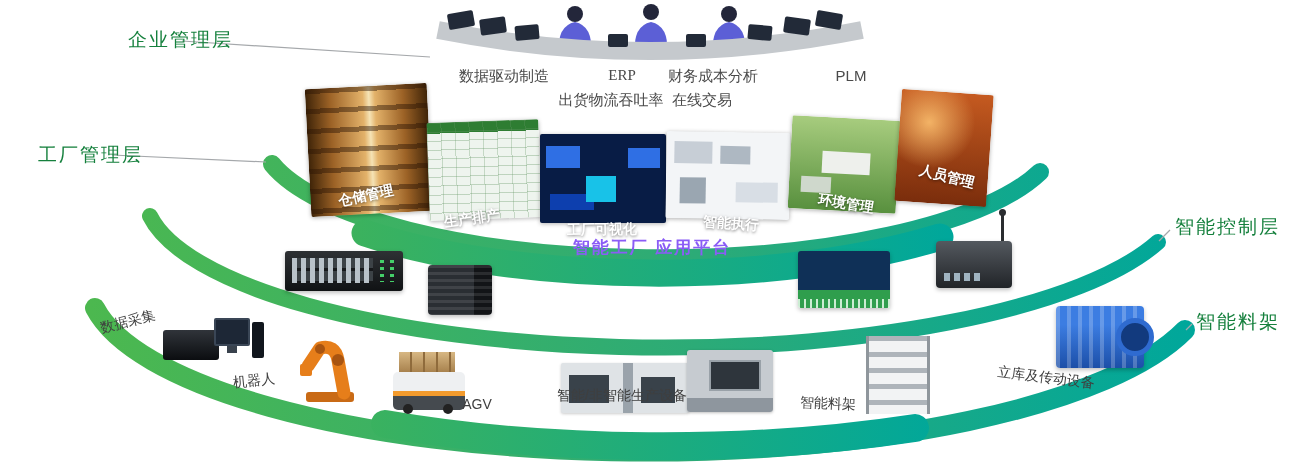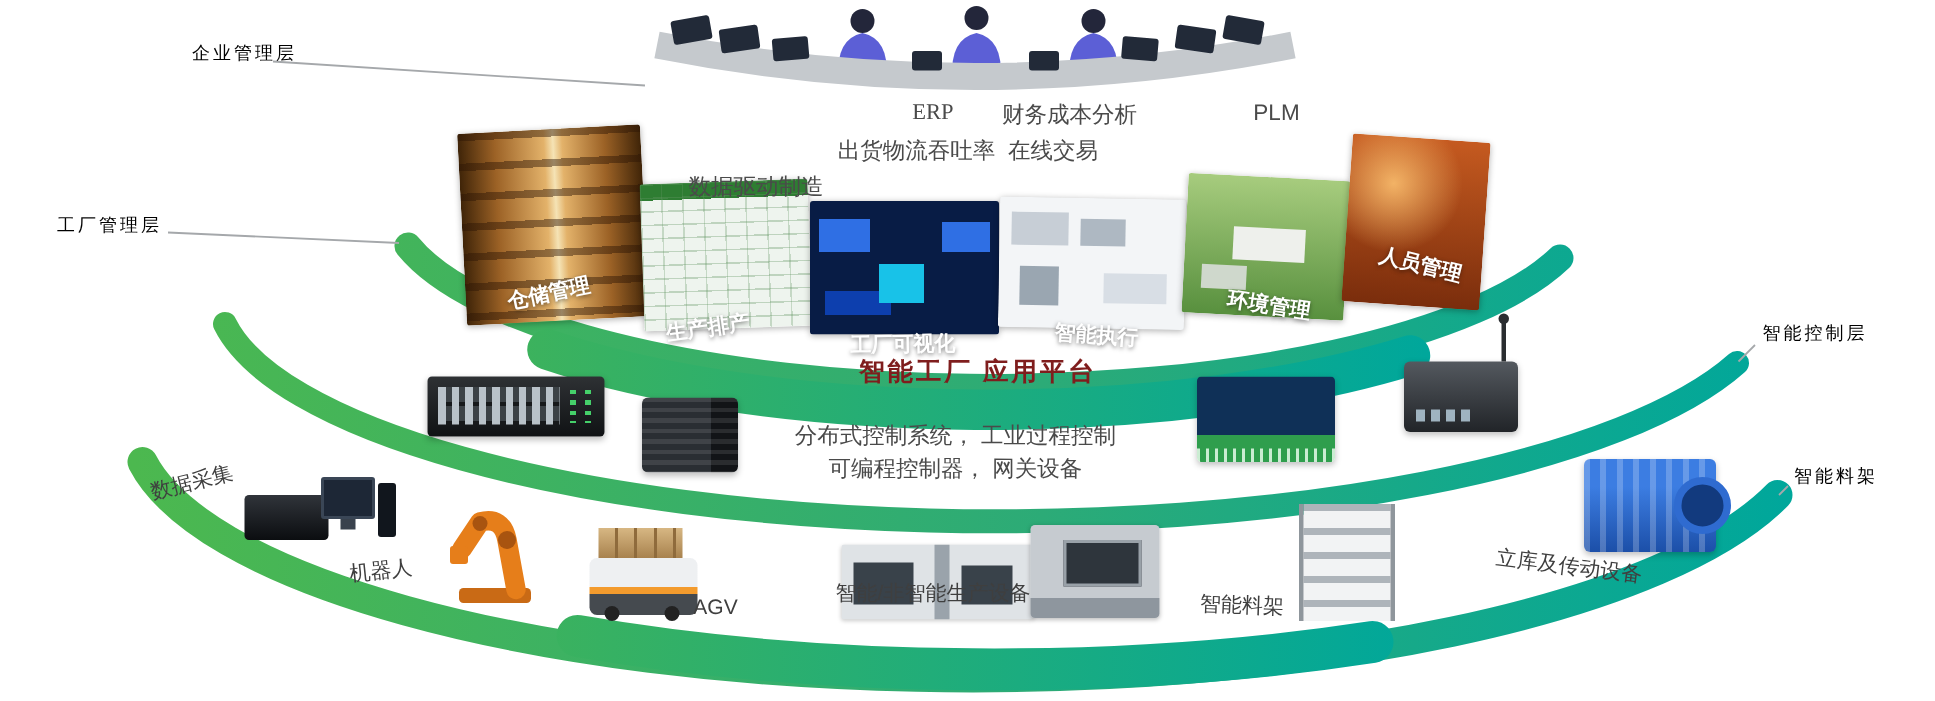--- a/index.html
+++ b/index.html
@@ -3,28 +3,28 @@
 <meta charset="utf-8">
 <style>
   html,body{margin:0;padding:0;background:#fff;}
   .stage{
     position:relative; width:1290px; height:467px; overflow:hidden;
     background:#fff; font-family:"Liberation Sans","DejaVu Sans",sans-serif;
   }
   .stage svg.base{ position:absolute; left:0; top:0; z-index:1; }
 
   
-  .layer-label{ position:absolute; z-index:5; font-size:12px; color:#000000; letter-spacing:2px; white-space:nowrap; }
+  .layer-label{ position:absolute; z-index:5; font-size:19px; color:#15803d; letter-spacing:2px; white-space:nowrap; }
   #ll-enterprise{ left:128px; top:27px; }
   #ll-factory{ left:38px; top:142px; }
   #ll-control{ left:1175px; top:214px; }
   #ll-device{ left:1196px; top:309px; }
 
   .fn-label{ position:absolute; z-index:5; font-size:15px; color:#4a4a4a; transform:translateX(-50%); white-space:nowrap; }
-  #ef-0{ left:504px; top:67px;margin-top:48px; } #ef-1{ left:622px; top:67px;font-family:Liberation Serif, serif; }
+  #ef-0{ left:504px; top:67px; } #ef-1{ left:622px; top:67px;font-family:Liberation Serif, serif; }
   #ef-2{ left:713px; top:67px; } #ef-3{ left:811px; top:67px;margin-left:40px; }
   #ef-4{ left:611px; top:91px; } #ef-5{ left:702px; top:91px;text-align:center; }
 
   .factory-label{ position:absolute; z-index:5; font-size:14px; font-weight:700; color:#fff;
     white-space:nowrap; text-shadow:0 1px 3px rgba(0,0,0,.5); }
   #ff-0{ left:366px; top:196px; transform:translate(-50%,-50%) rotate(-12deg); }
   #ff-1{ left:472px; top:219px; transform:translate(-50%,-50%) rotate(-8deg); }
   #ff-2{ left:602px; top:230px; transform:translate(-50%,-50%) rotate(-1deg); }
   #ff-3{ left:731px; top:224px; transform:translate(-50%,-50%) rotate(4deg); }
   #ff-4{ left:846px; top:204px; transform:translate(-50%,-50%) rotate(9deg); }
@@ -34,21 +34,21 @@
   #cl-1{ left:637px; top:281px; } #cl-2{ left:637px; top:303px; }
 
   .device-label{ position:absolute; z-index:5; font-size:14px; color:#3f3f3f; white-space:nowrap; }
   #dl-0{ left:128px; top:322px; transform:translate(-50%,-50%) rotate(-14deg); }
   #dl-1{ left:254px; top:381px; transform:translate(-50%,-50%) rotate(-6deg); }
   #dl-2{ left:477px; top:404px; transform:translate(-50%,-50%); }
   #dl-3{ left:622px; top:396px; transform:translate(-50%,-50%); }
   #dl-4{ left:828px; top:404px; transform:translate(-50%,-50%) rotate(2deg); }
   #dl-5{ left:1046px; top:378px; transform:translate(-50%,-50%) rotate(7deg); }
 
-  .band-text{ position:absolute; z-index:5; transform:translateX(-50%); color:#7f1d1d; font-weight:700;
+  .band-text{ position:absolute; z-index:5; transform:translateX(-50%); color:#8b5cf6; font-weight:700;
     font-size:17px; letter-spacing:2px; white-space:nowrap; }
   #bt-app{ left:652px; top:236px; }
   #bt-iot{ left:652px; top:437px;margin-top:48px; }
 
   
   .photo{ position:absolute; z-index:2; border-radius:2px; box-shadow:0 1px 4px rgba(0,0,0,.3); }
   #ph-warehouse{ left:308px; top:86px; width:122px; height:128px; transform:rotate(-3deg);
     background:
       repeating-linear-gradient(180deg, rgba(43,20,4,.45) 0 5px, rgba(0,0,0,0) 5px 20px),
       linear-gradient(90deg,#3f2408,#9c6226 20%,#e3b26a 47%,#f5e3b5 52%,#e3b26a 57%,#9c6226 80%,#3f2408); }
@@ -235,22 +235,20 @@
   <div class="factory-label" id="ff-5">人员管理</div>
 
   <div class="band-text" id="bt-app">智能工厂 应用平台</div>
   <div class="band-text" id="bt-iot">IOT平台</div>
 
   <div class="dev" id="dv-switch">
     <div class="ports"></div>
     <div class="leds"></div>
   </div>
   <div class="dev" id="dv-ipc"></div>
-  <div class="ctrl-line" id="cl-1">分布式控制系统， 工业过程控制</div>
-  <div class="ctrl-line" id="cl-2">可编程控制器， 网关设备</div>
   <div class="dev" id="dv-plc"></div>
   <div class="dev" id="dv-gateway">
     <div class="antenna"></div>
     <div class="gports"></div>
   </div>
 
   <div class="dev" id="dv-daqbox"></div>
   <div class="dev" id="dv-daqpc">
     <span class="monitor"></span>
     <span class="tower"></span>

